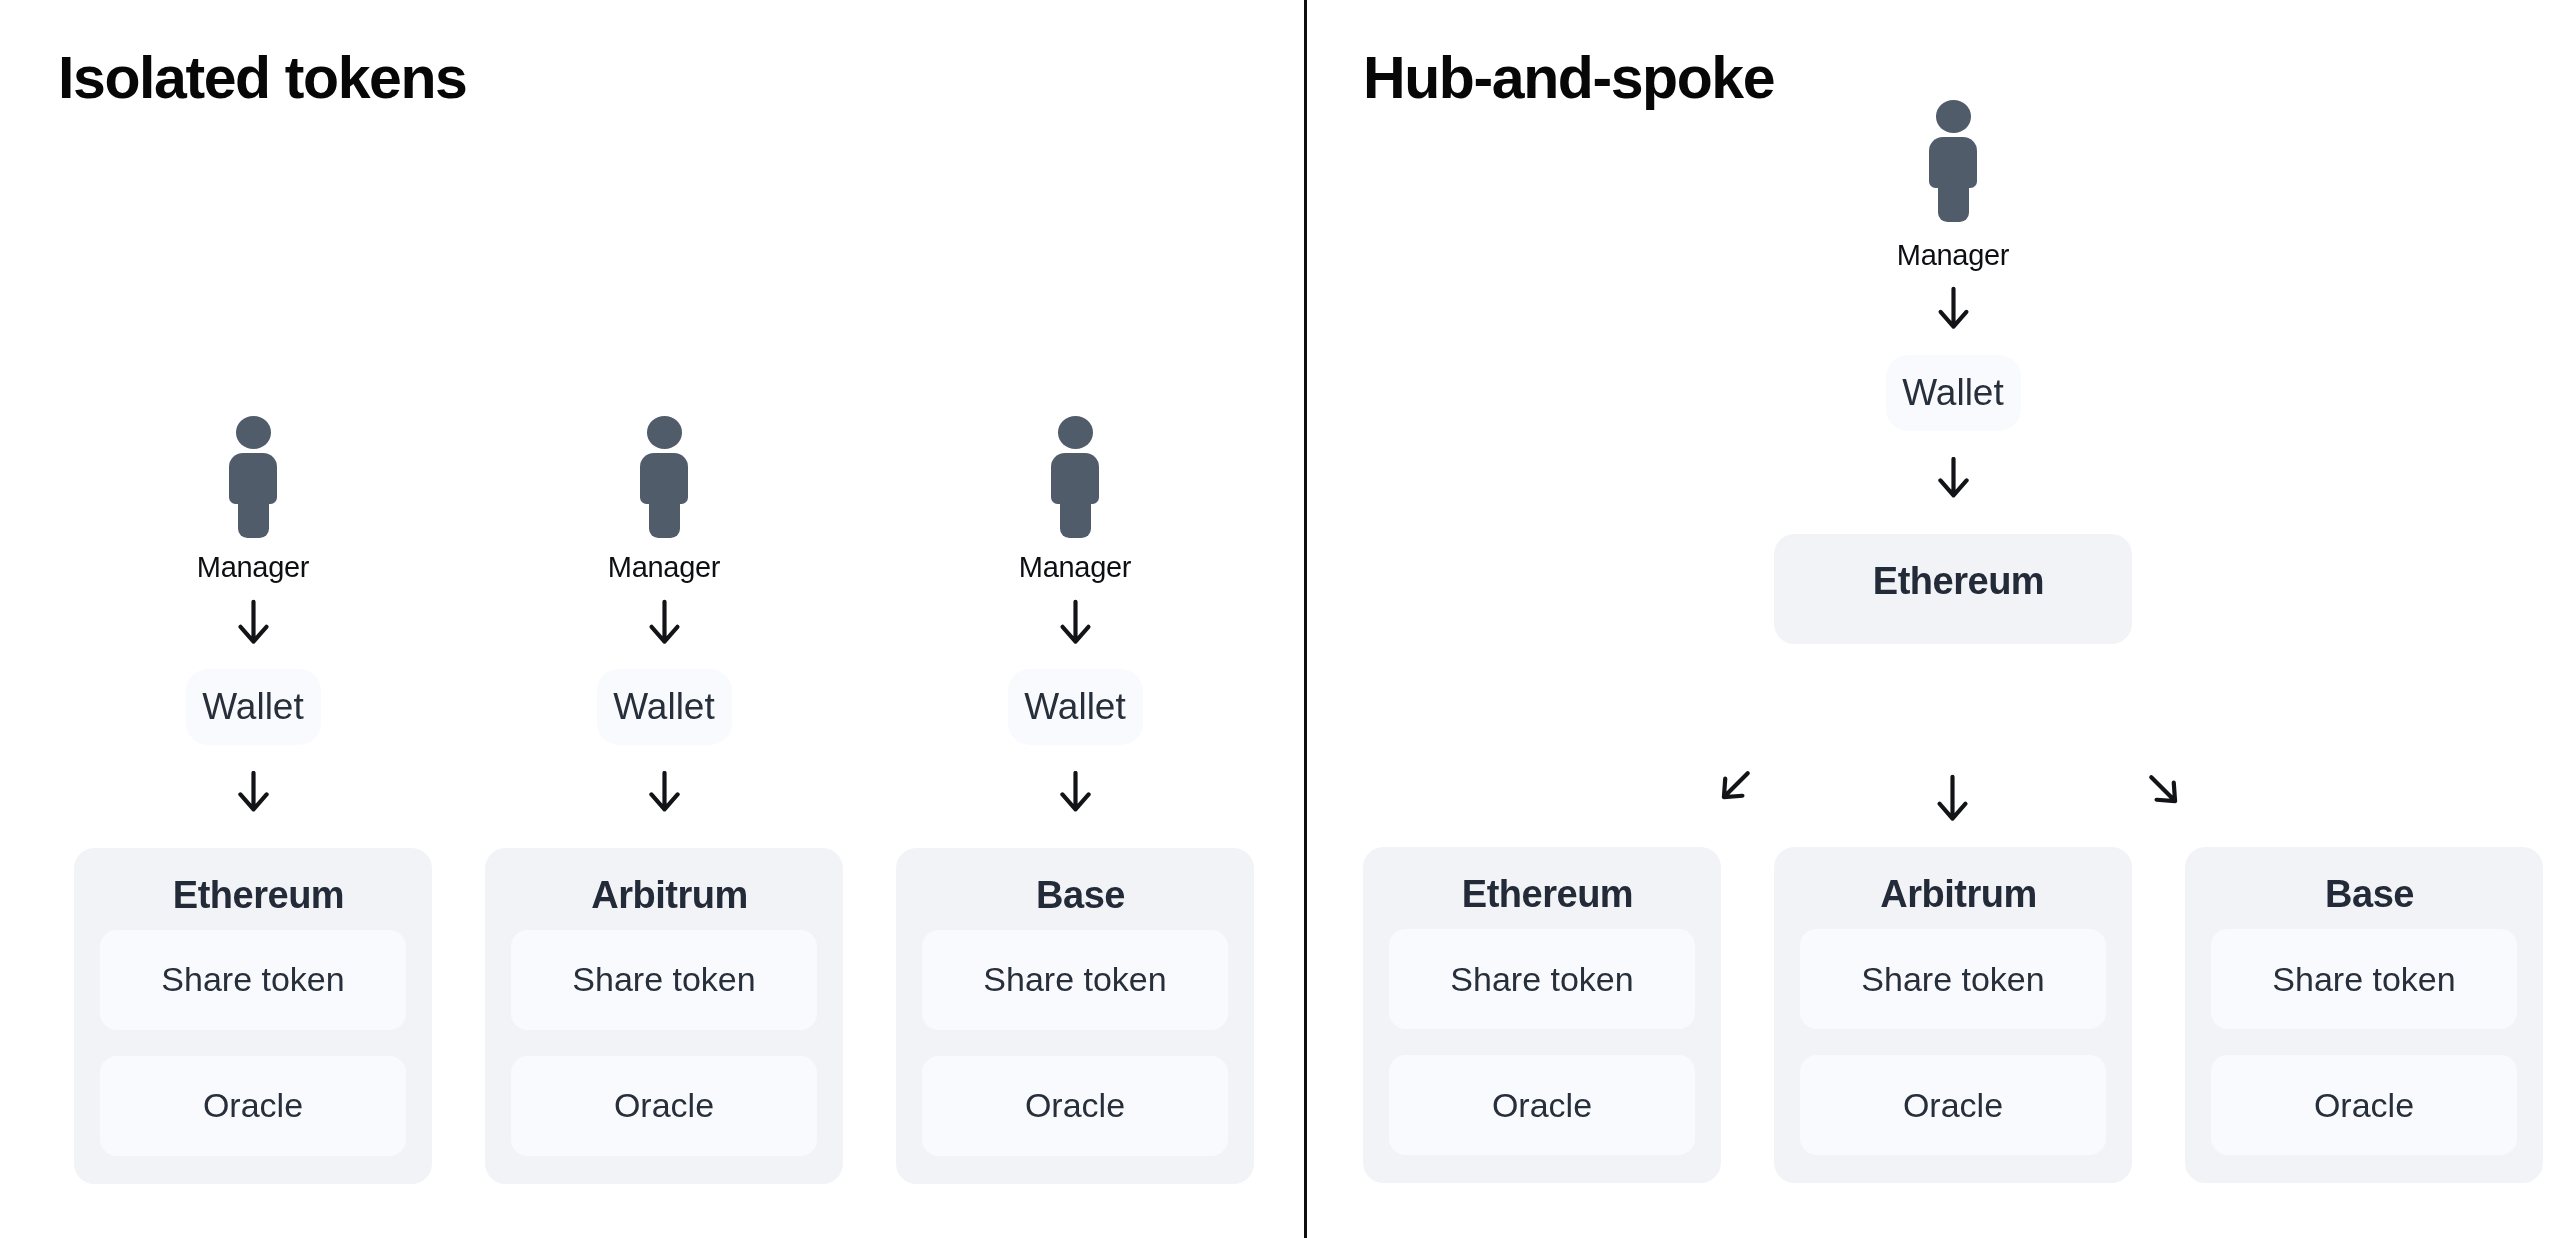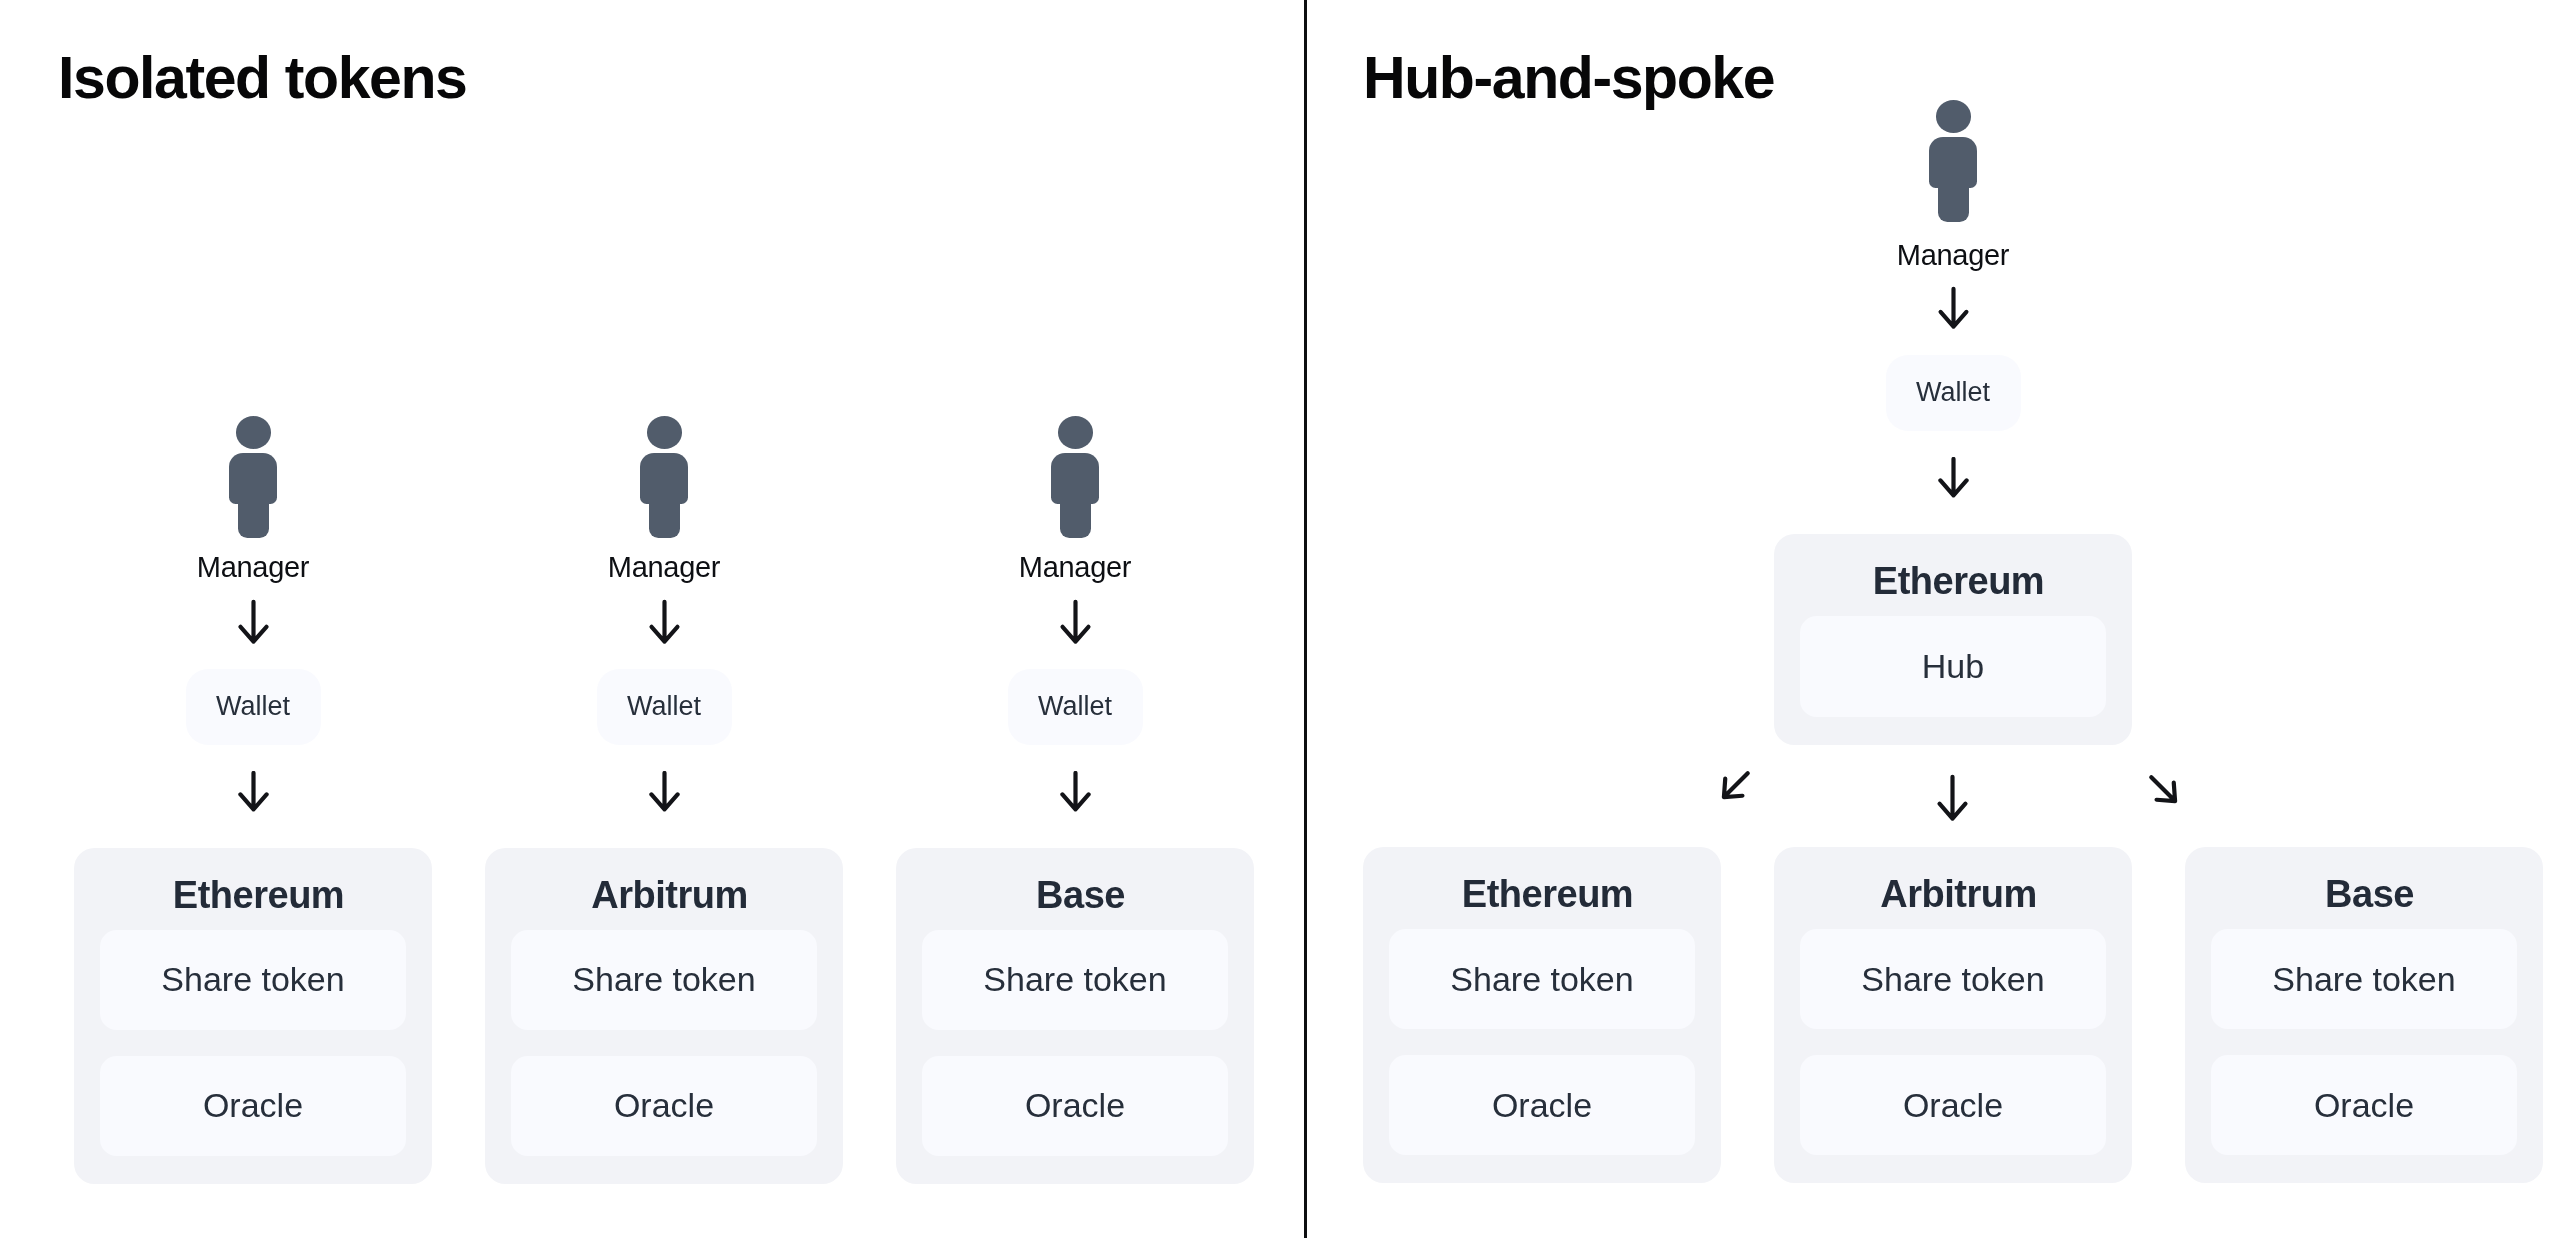--- a/index.html
+++ b/index.html
@@ -37,21 +37,21 @@
   .manager-label{margin-top:15px;line-height:26px;font-size:29px;font-weight:400;
     letter-spacing:-0.3px;color:var(--manager-text);}
 
   .arrow{color:var(--arrow);display:block;}
   .arrow.a1{margin-top:18.6px;}
   .arrow.a2{margin-top:26px;}
 
   .wallet{
     margin-top:20.4px;width:135px;height:76px;border-radius:22px;background:var(--slot-bg);
     display:flex;align-items:center;justify-content:center;
-    font-size:27px;color:var(--slot-text);text-align:center;
+    font-size:37px;color:var(--slot-text);text-align:center;
   }
 
   .card{
     margin-top:32px;width:358px;border-radius:20.4px;background:var(--card-bg);
     padding:26px 26px 28px;
     text-align:center;
   }
   .card .chain{
     font-size:38px;font-weight:700;line-height:43px;letter-spacing:-0.5px;
     color:var(--chain-heading-text);margin:0 0 13px 11px;
@@ -167,21 +167,20 @@
       <div class="manager-label">Manager</div>
       <svg class="arrow a1" width="43" height="48" viewBox="0 0 46 52">
           <path d="M23 3v41M9 28l14 16 14-16" fill="none" stroke="currentColor" stroke-width="4.5" stroke-linecap="round" stroke-linejoin="round"></path>
         </svg>
       <div class="wallet">Wallet</div>
       <svg class="arrow a2" width="43" height="45" viewBox="0 0 46 48">
           <path d="M23 2v38M9 25l14 16 14-16" fill="none" stroke="currentColor" stroke-width="4.5" stroke-linecap="round" stroke-linejoin="round"></path>
         </svg>
       <div class="card hub-card">
         <div class="chain">Ethereum</div>
-        <div class="slot">Hub</div>
       </div>
     </div>
 
     <svg class="arrow fan-arrow fan-left" width="43" height="43" viewBox="0 0 46 46">
         <path d="M23 3v36M10 24l13 15 13-15" fill="none" stroke="currentColor" stroke-width="4.5" stroke-linecap="round" stroke-linejoin="round"></path>
       </svg>
     <svg class="arrow fan-arrow fan-down" width="43" height="52" viewBox="0 0 46 56">
         <path d="M23 3v45M9 32l14 16 14-16" fill="none" stroke="currentColor" stroke-width="4.5" stroke-linecap="round" stroke-linejoin="round"></path>
       </svg>
     <svg class="arrow fan-arrow fan-right" width="43" height="43" viewBox="0 0 46 46">

